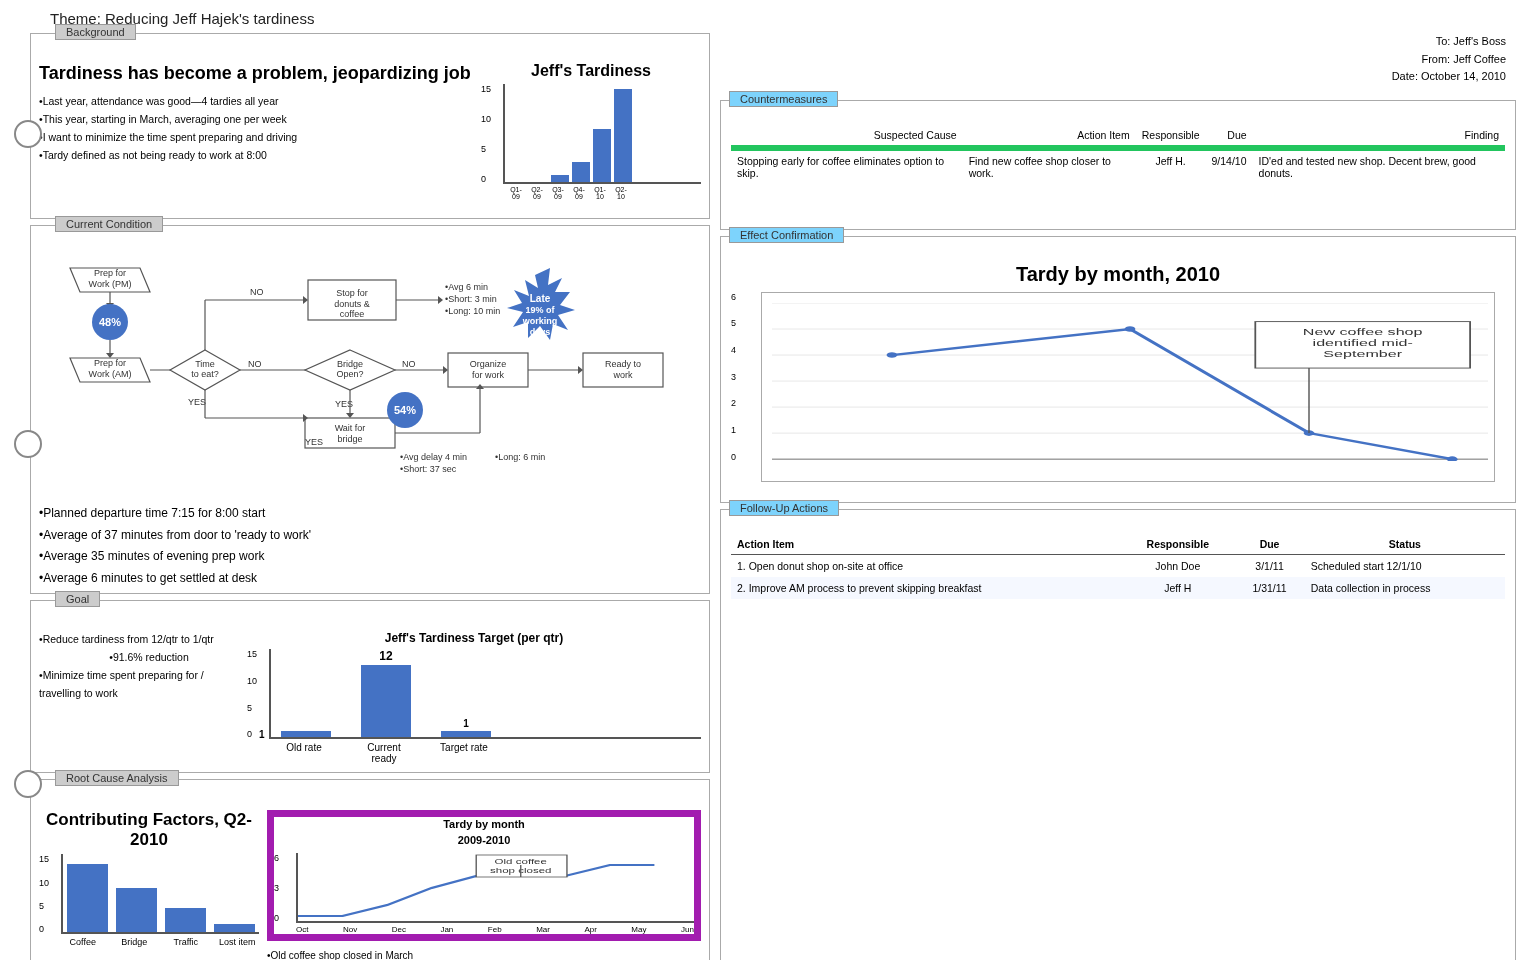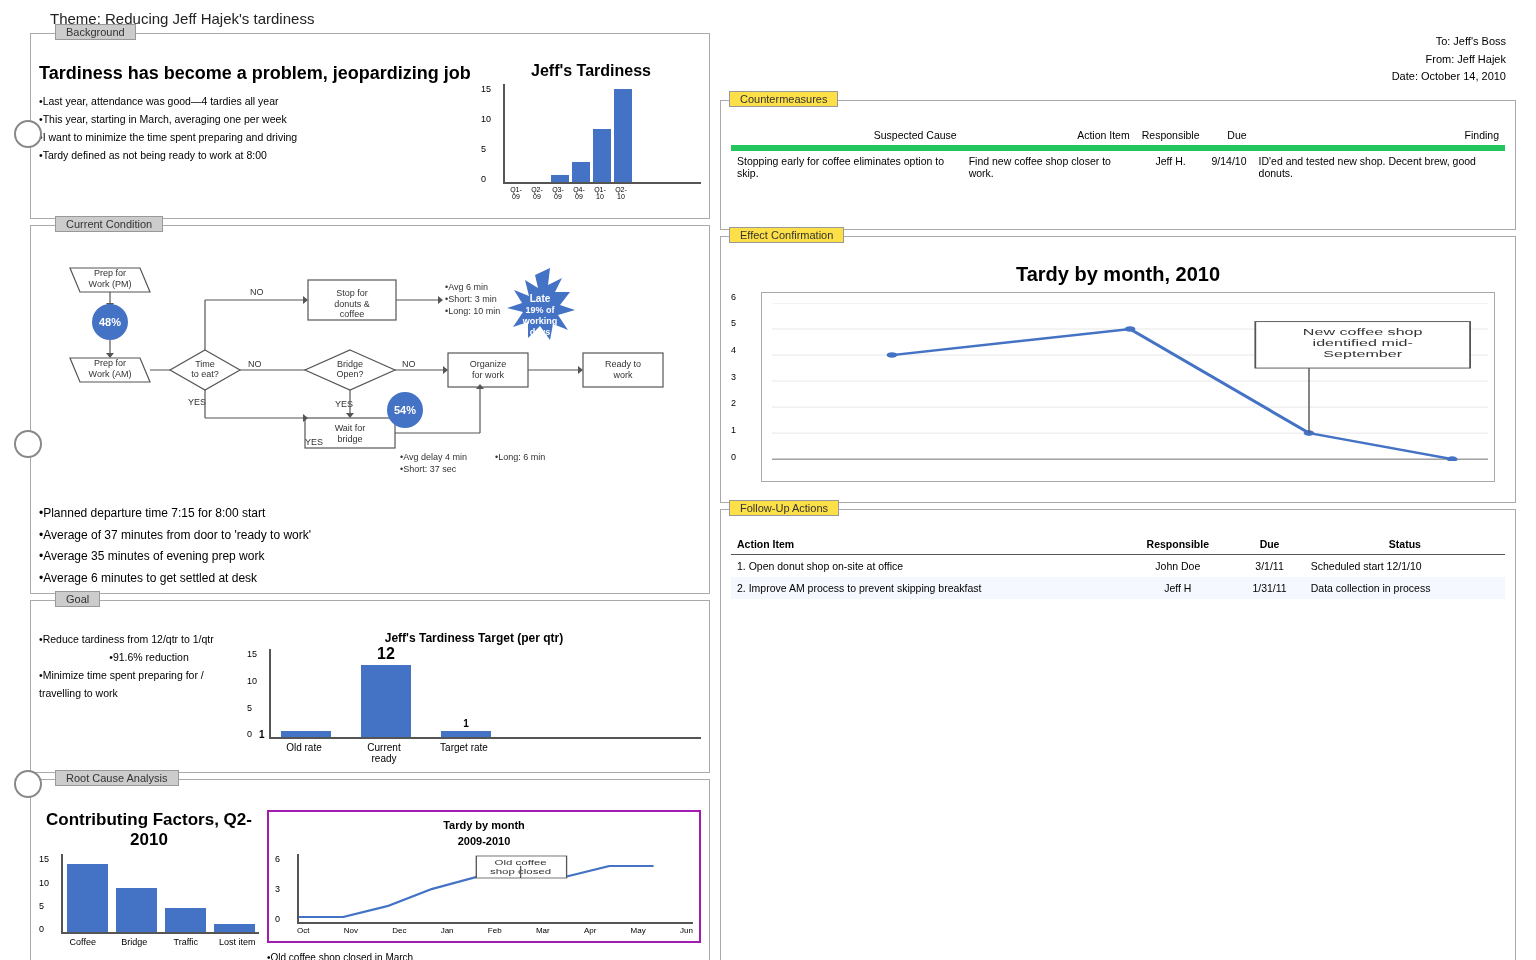--- a/index.html
+++ b/index.html
@@ -200,21 +200,21 @@
       border: 1px solid #aaa;
       position: relative;
       background: #fff;
       padding: 16px 10px 10px 10px;
     }
 
     .right-section-label {
       position: absolute;
       top: -10px;
       left: 8px;
-      background: #fde047;
+      background: #7dd3fc;
       padding: 1px 10px;
       font-size: 11px;
       color: #333;
       border: 1px solid #999;
     }
 
     
     .cm-table {
       width: 100%;
       border-collapse: collapse;
@@ -293,22 +293,21 @@
       flex: 1;
       text-align: center;
       font-size: 9px;
     }
 
     .root-right {
       flex: 1;
     }
 
     .tardy-mini-chart {
-      border: 2px solid #a21caf;
-      padding: 6px;
+      border: 7px solid #a21caf;
       position: relative;
     }
 
     .tardy-mini-title {
       font-size: 12px;
       font-weight: bold;
       text-align: center;
       line-height: 1.3;
     }
 
@@ -500,21 +499,21 @@
               <span>10</span>
               <span>5</span>
               <span>0</span>
             </div>
             <div class="grouped-bar-chart" style="gap:30px;padding:4px 30px 0 10px;">
               <div class="bar-group">
                 <div style="font-size:10px;font-weight:bold;visibility:hidden;">1</div>
                 <div class="bar-tall" style="width:50px;height:6px;"></div>
               </div>
               <div class="bar-group">
-                <div style="font-size:16px;font-weight:bold;">12</div>
+                <div style="font-size:12px;font-weight:bold;">12</div>
                 <div class="bar-tall" style="width:50px;height:72px;"></div>
               </div>
               <div class="bar-group">
                 <div style="font-size:10px;font-weight:bold;">1</div>
                 <div class="bar-tall" style="width:50px;height:6px;"></div>
               </div>
             </div>
             <div style="display:flex;gap:30px;padding-left:10px;margin-top:3px;">
               <div style="width:50px;text-align:center;font-size:10px;">Old rate</div>
               <div style="width:50px;text-align:center;font-size:10px;">Current ready</div>
@@ -598,21 +597,21 @@
         </div>
       </div>
     </div>
 
   </div>
 
   <div class="right-col">
 
     <div class="memo-header">
       <div>To: Jeff's Boss</div>
-      <div>From: Jeff Hajek</div>
+      <div>From: Jeff Coffee</div>
       <div>Date: October 14, 2010</div>
     </div>
 
     <div class="right-section-box" style="min-height:130px;">
       <div class="right-section-label">Countermeasures</div>
       <table class="cm-table">
         <thead>
           <tr>
             <th>Suspected Cause</th>
             <th>Action Item</th>

